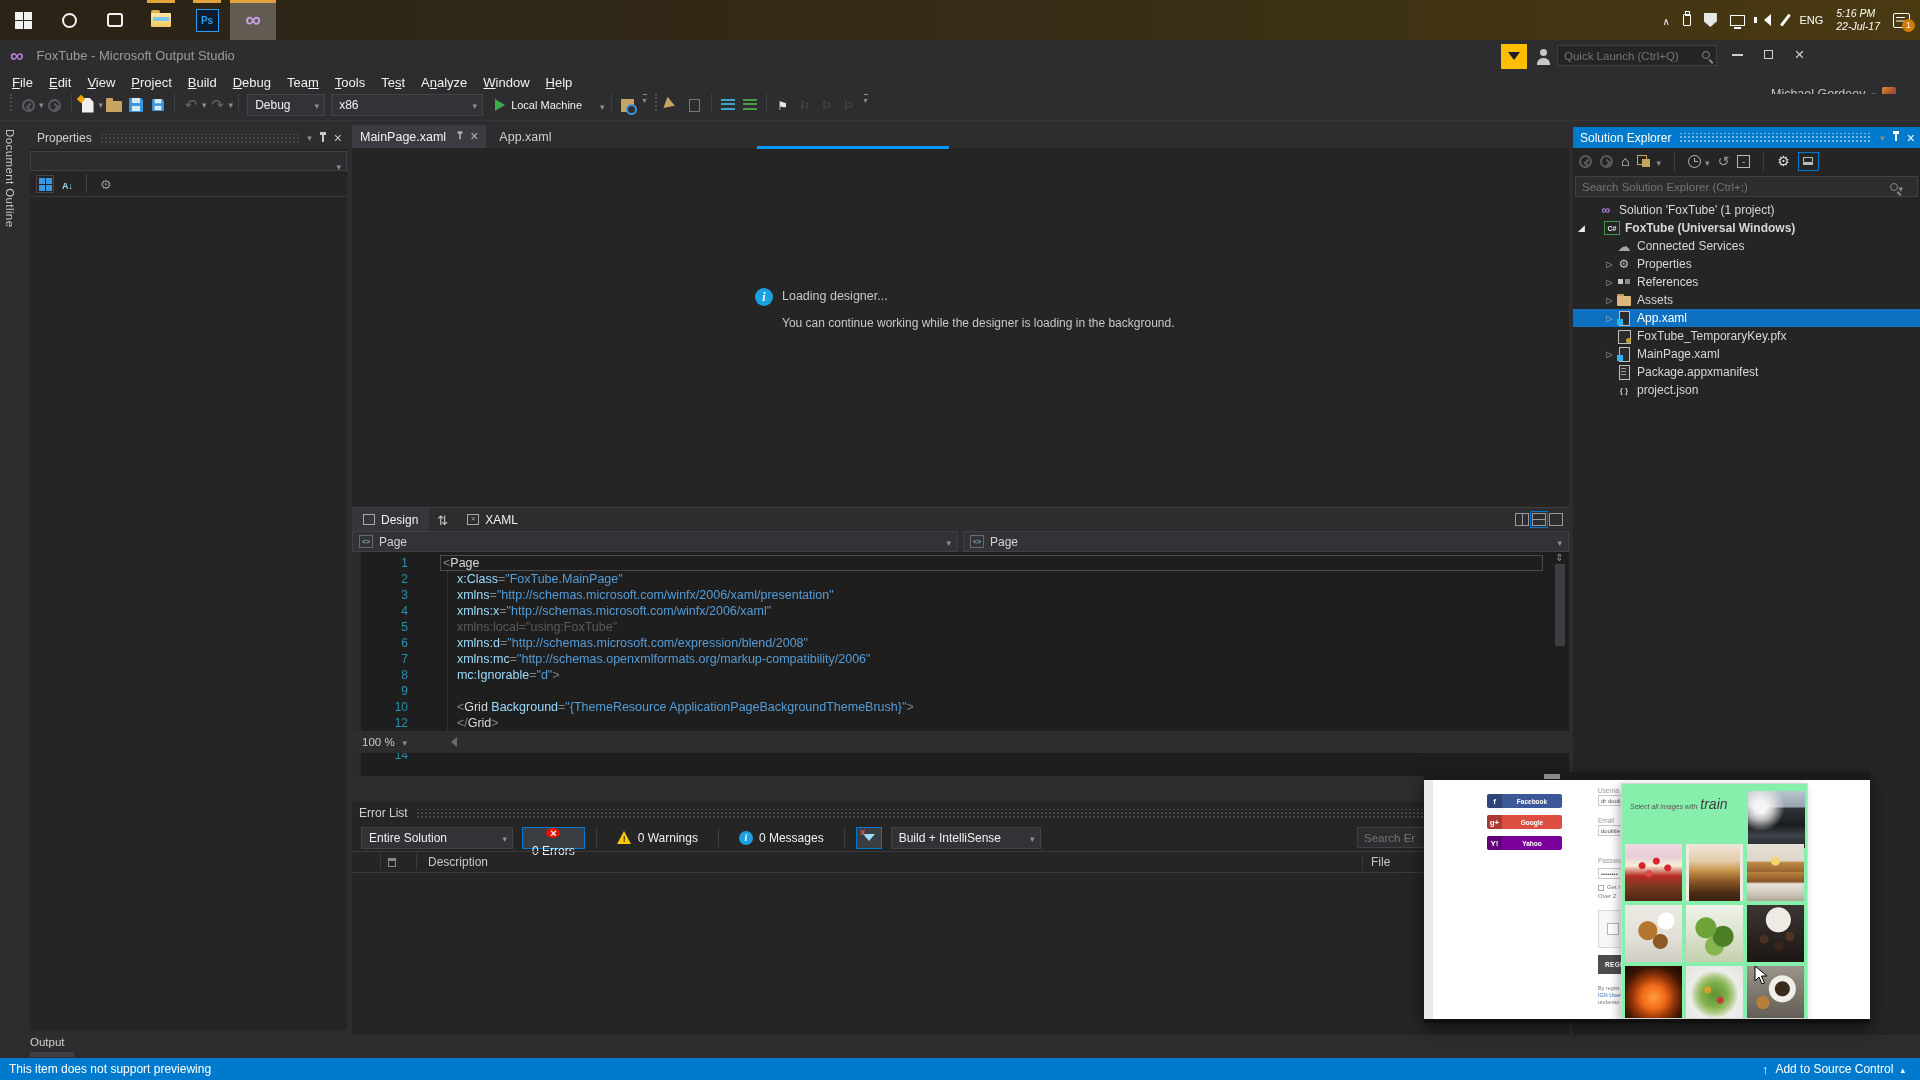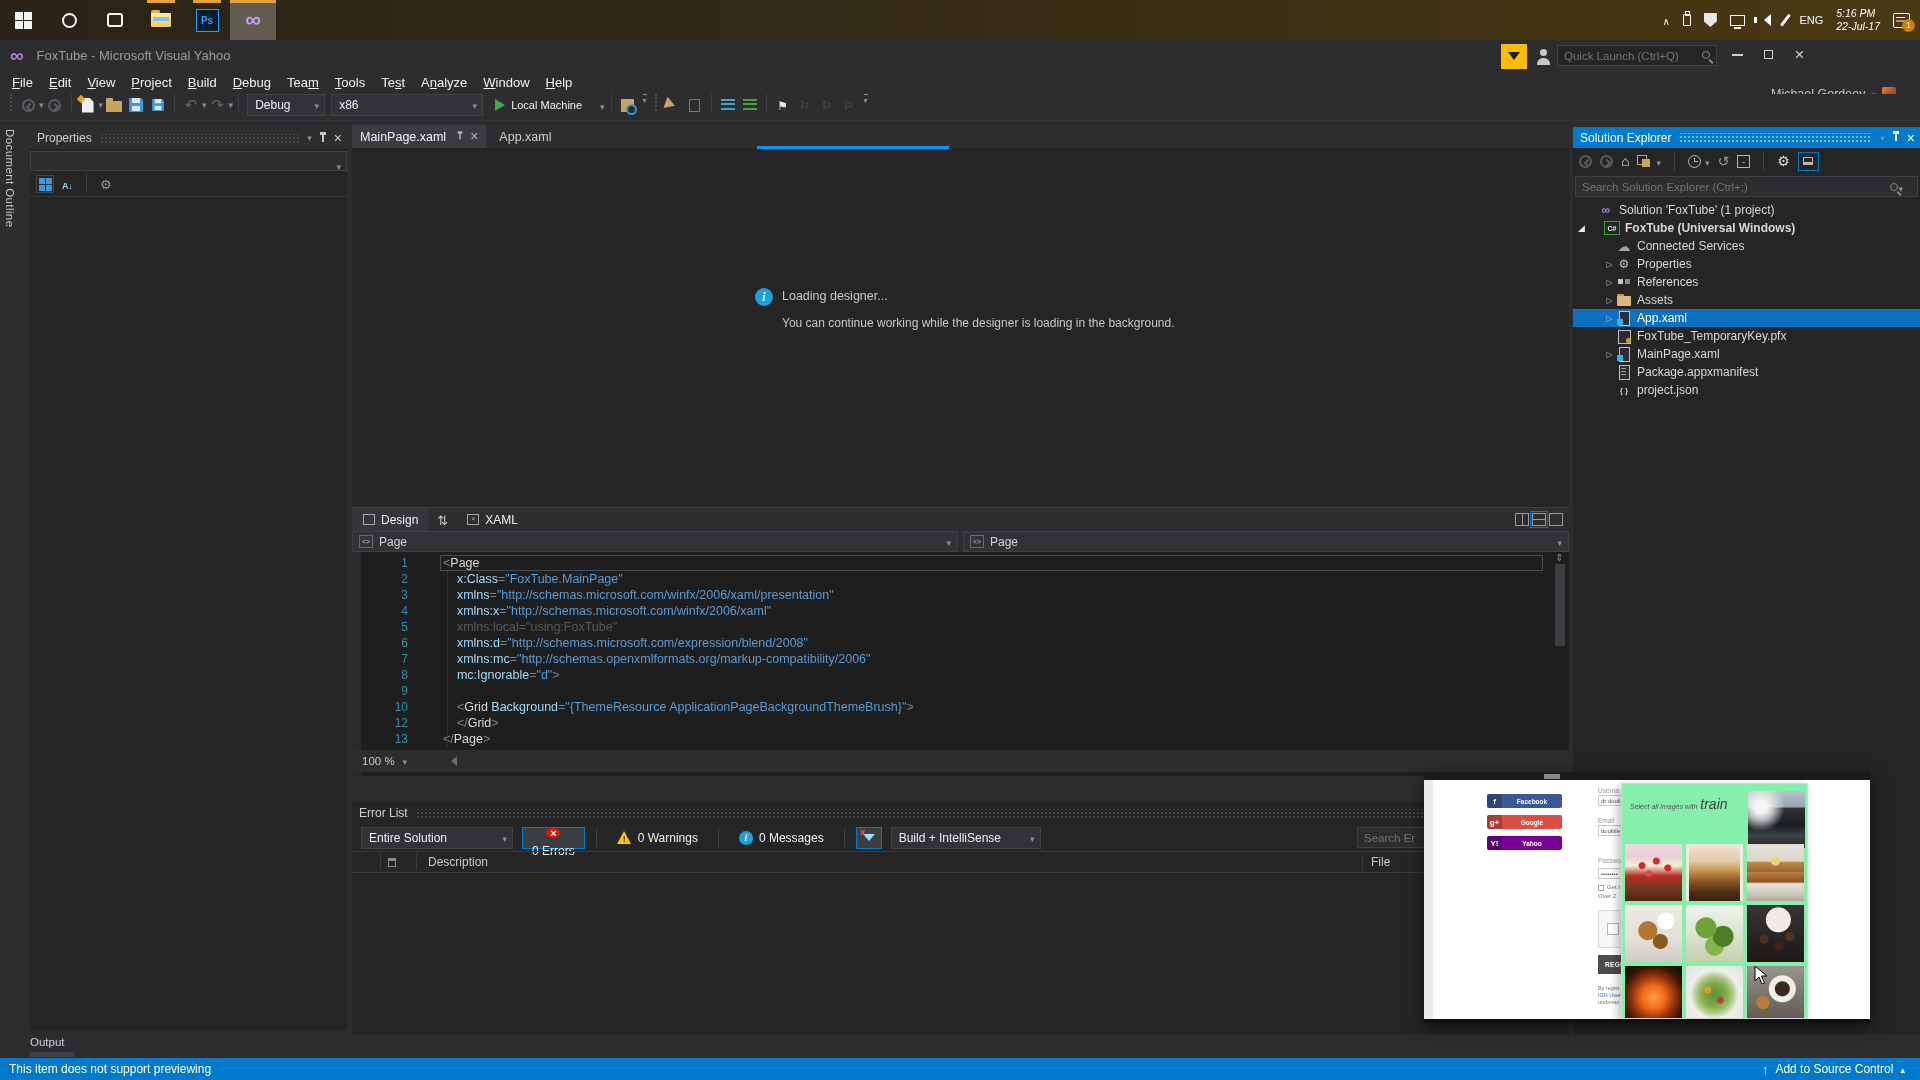--- a/index.html
+++ b/index.html
@@ -168,21 +168,21 @@
   .tok.el{color:#dadada;}
   .tok.attr{color:#9cdcfe;}
   .tok.str{color:#569cd6;}
   .tok.dim{color:#5a5a5a;}
   .code-line.cur::after{content:"";position:absolute;left:88px;right:26px;top:0;bottom:0;border:1px solid #4b4b4f;pointer-events:none;}
   .g1{position:absolute;left:95px;top:19px;height:176px;border-left:1px dotted #3c3c40;}
   .vsb-thumb{position:absolute;right:4px;top:12px;width:10px;height:82px;background:#3e3e42;}
   .sb-grip{position:absolute;right:3px;top:-1px;width:13px;height:13px;color:#8a8a8e;font-size:10px;text-align:center;line-height:13px;}
   .sb-grip::before{content:"\21D5";}
 
-  #hstrip{position:absolute;left:352px;top:750px;width:1217px;height:22px;background:#2d2d30;display:flex;align-items:center;}
+  #hstrip{position:absolute;left:352px;top:731px;width:1217px;height:22px;background:#2d2d30;display:flex;align-items:center;}
   .zoom-combo{width:76px;height:18px;margin-left:4px;color:#c8c8c8;font-size:11.5px;display:flex;align-items:center;padding:0 6px;gap:8px;}
   .h-arrow{width:0;height:0;border:5px solid transparent;border-right:6px solid #6a6a6e;margin-left:14px;}
 
   
   #errlist{position:absolute;left:352px;top:800px;width:1217px;height:235px;background:#252526;border-top:2px solid #2d2d30;}
   .el-toolbar{height:27px;display:flex;align-items:center;gap:6px;padding-left:6px;position:relative;}
   .el-combo{width:152px;}
   .el-combo2{width:150px;}
   .el-btn{display:flex;align-items:center;gap:6px;height:22px;padding:0 9px;font-size:12px;color:#f1f1f1;}
   .el-btn.sel{border:1px solid #007acc;background:#3a3d41;flex-direction:column;}
@@ -347,21 +347,21 @@
         <div>22-Jul-17</div>
       </div>
       <span class="notif-ico">
           <span class="notif-badge">1</span>
         </span>
     </div>
   </div>
 
   <div id="titlebar">
     <span class="vs-logo">∞</span>
-    <span class="app-title">FoxTube - Microsoft Visual Yahoo</span>
+    <span class="app-title">FoxTube - Microsoft Output Studio</span>
     <div class="flag-btn">
         <span class="flag-glyph"></span>
       </div>
     <span class="person-ico"></span>
     <div class="quick-launch">
       <input placeholder="Quick Launch (Ctrl+Q)" style="">
       <span class="mag"></span>
     </div>
     <div class="win-ctl" style="left:1722px">
         <span class="min-ico"></span>

